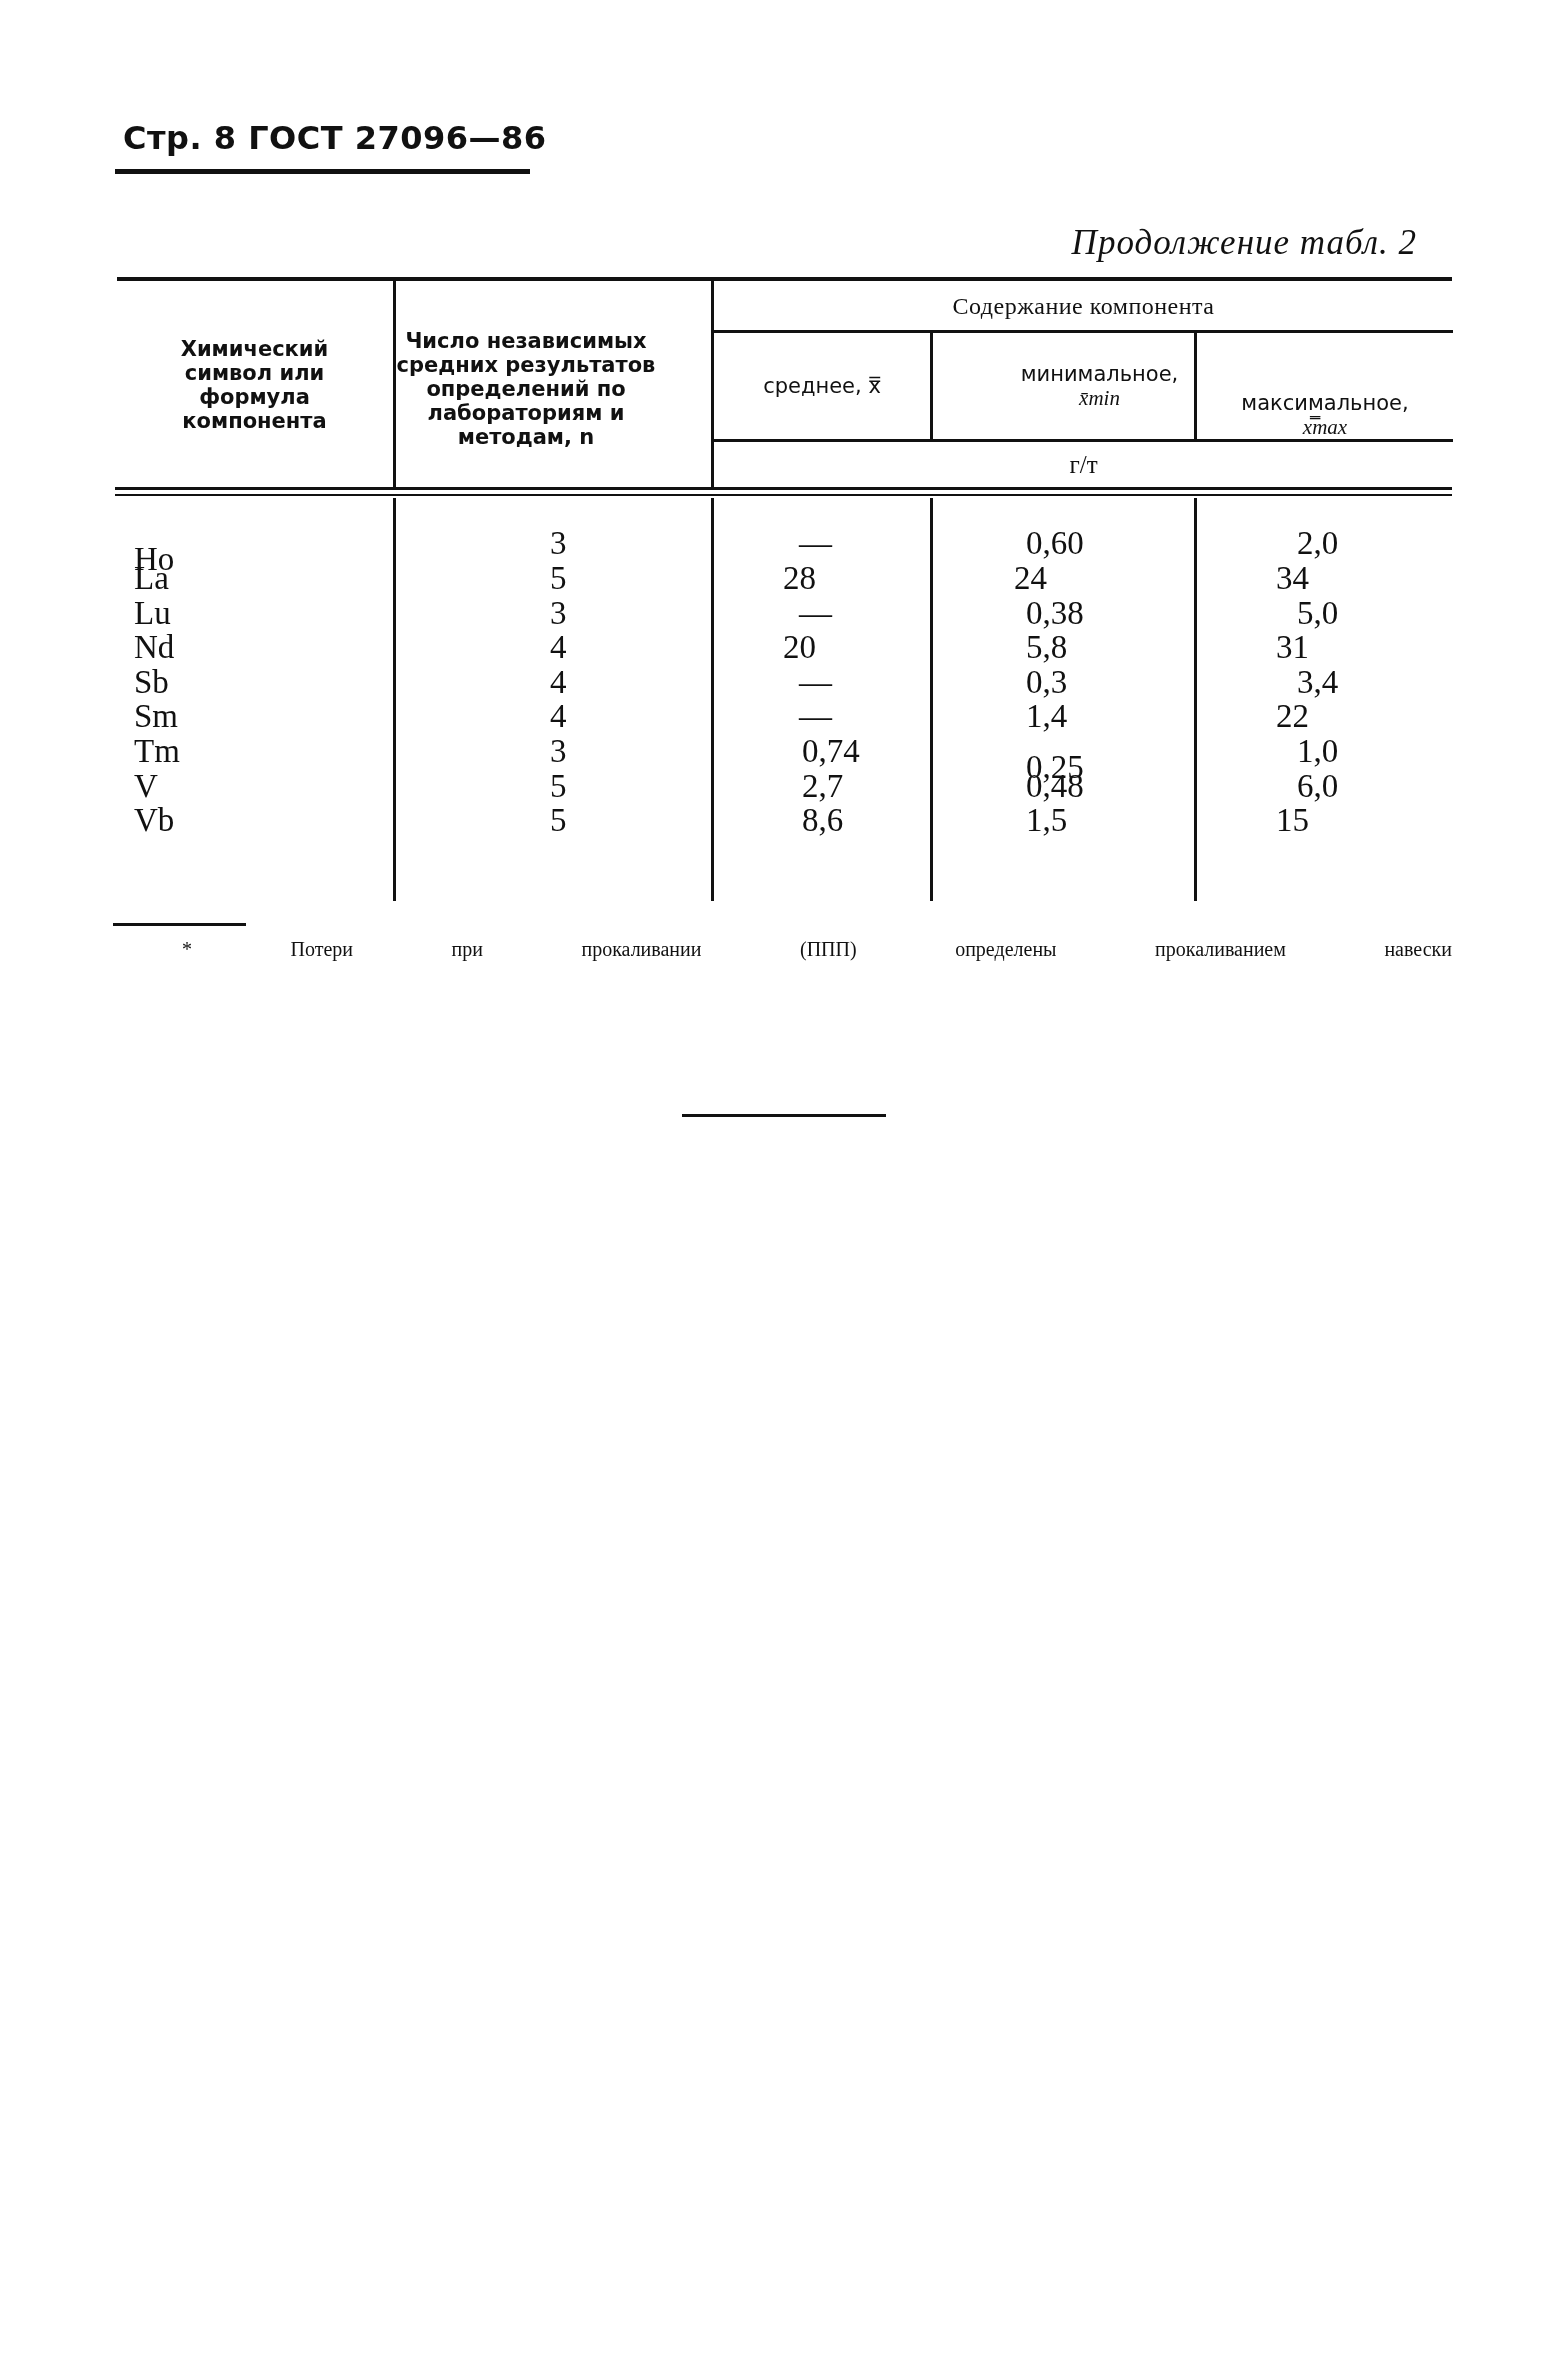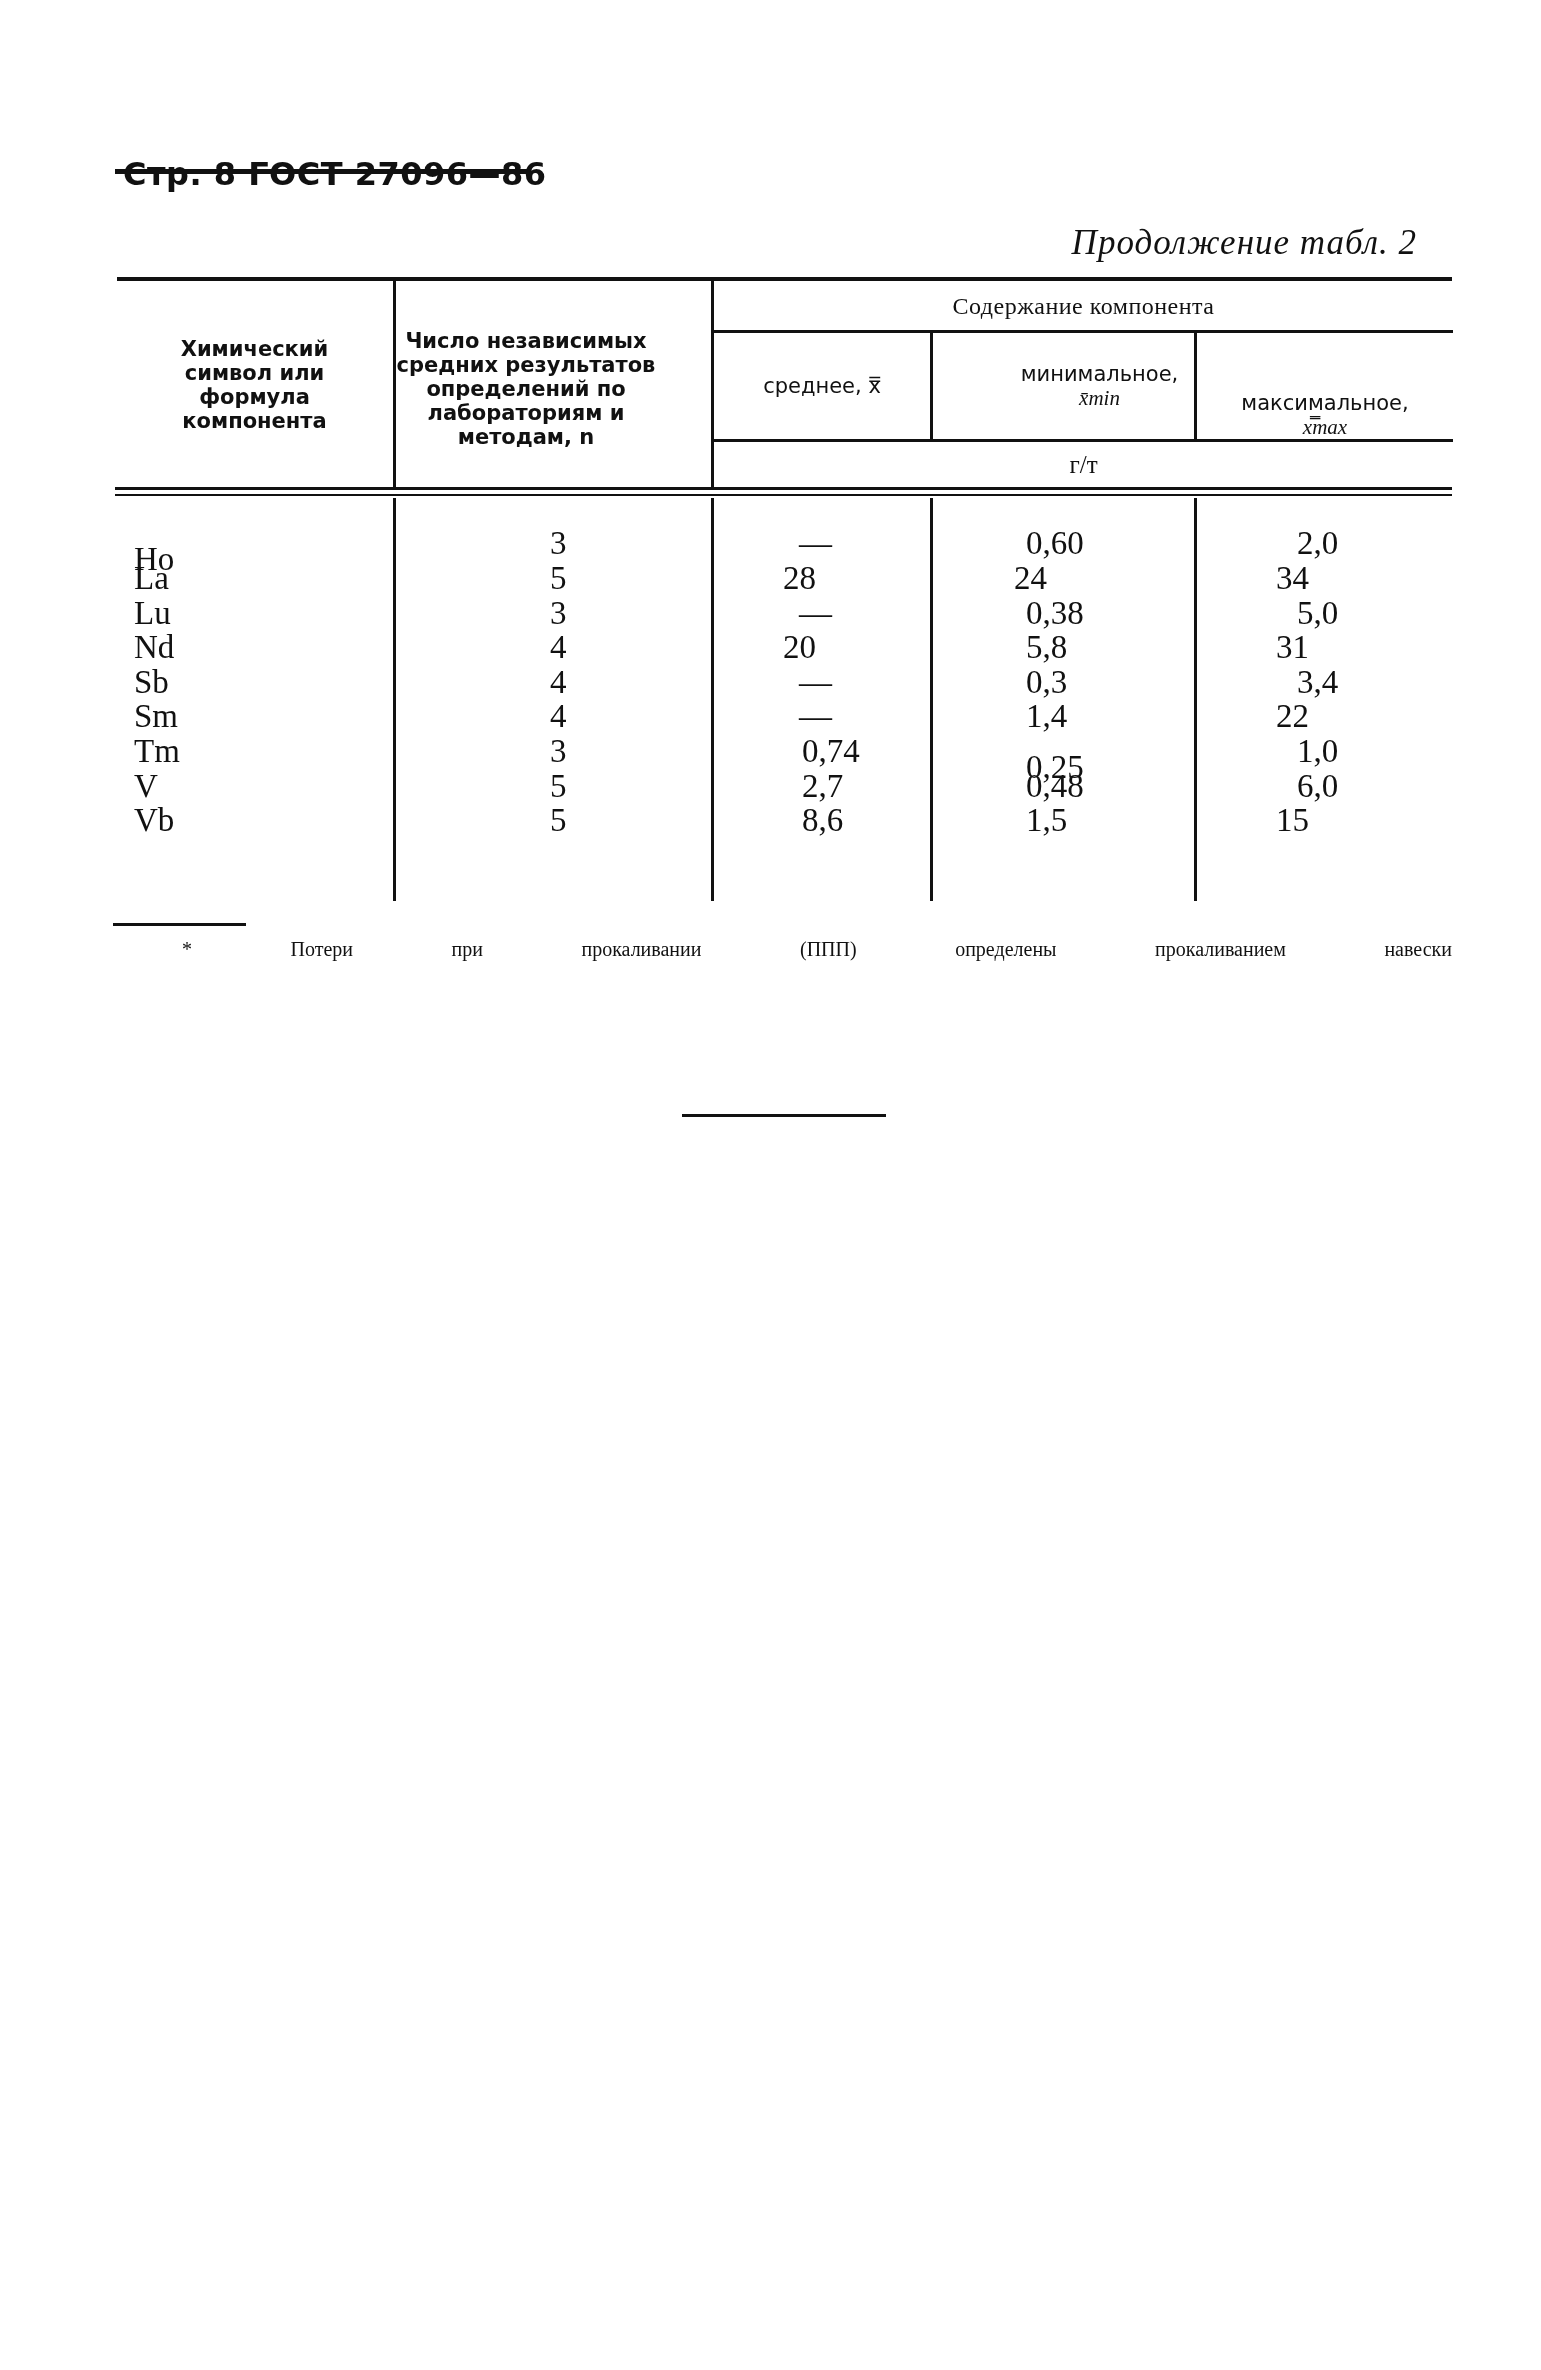--- a/index.html
+++ b/index.html
@@ -1,18 +1,18 @@
 <!DOCTYPE html>
 <html><head>
 <meta charset="utf-8">
 <style>
   html, body { margin: 0; padding: 0; background: #ffffff; }
   body { width: 1542px; height: 2370px; position: relative; overflow: hidden; color: #111; font-family: "Liberation Serif", "DejaVu Serif", serif; }
   .abs { position: absolute; }
-  .page-header { left: 123px; top: 119px; font-family: "DejaVu Sans", "Liberation Sans", sans-serif; font-weight: bold; font-size: 32px; letter-spacing: 0.5px; white-space: nowrap; margin-top: 36px; }
+  .page-header { left: 123px; top: 119px; font-family: "DejaVu Sans", "Liberation Sans", sans-serif; font-weight: bold; font-size: 32px; letter-spacing: 0.5px; white-space: nowrap; }
   .rule { position: absolute; background: #111; }
   .caption { right: 125px; top: 223px; font-style: italic; font-size: 35px; white-space: nowrap; letter-spacing: 1px; }
   .th { position: absolute; display: flex; align-items: center; justify-content: center; text-align: center; font-family: "DejaVu Sans", "Liberation Sans", sans-serif; font-size: 21px; line-height: 24px; }
   .th.bold { font-weight: bold; }
   .th-serif { font-family: "Liberation Serif", "DejaVu Serif", serif; font-size: 25px; }
   .vline { position: absolute; width: 2.9px; background: #111; }
   .hline { position: absolute; height: 2.9px; background: #111; }
   .cell { position: absolute; font-size: 33px; line-height: 35px; white-space: nowrap; }
   .footnote { position: absolute; left: 115px; top: 932px; width: 1337px; font-size: 20px; line-height: 35px; text-align: justify; text-align-last: left; }
   .footnote p { margin: 0; }

